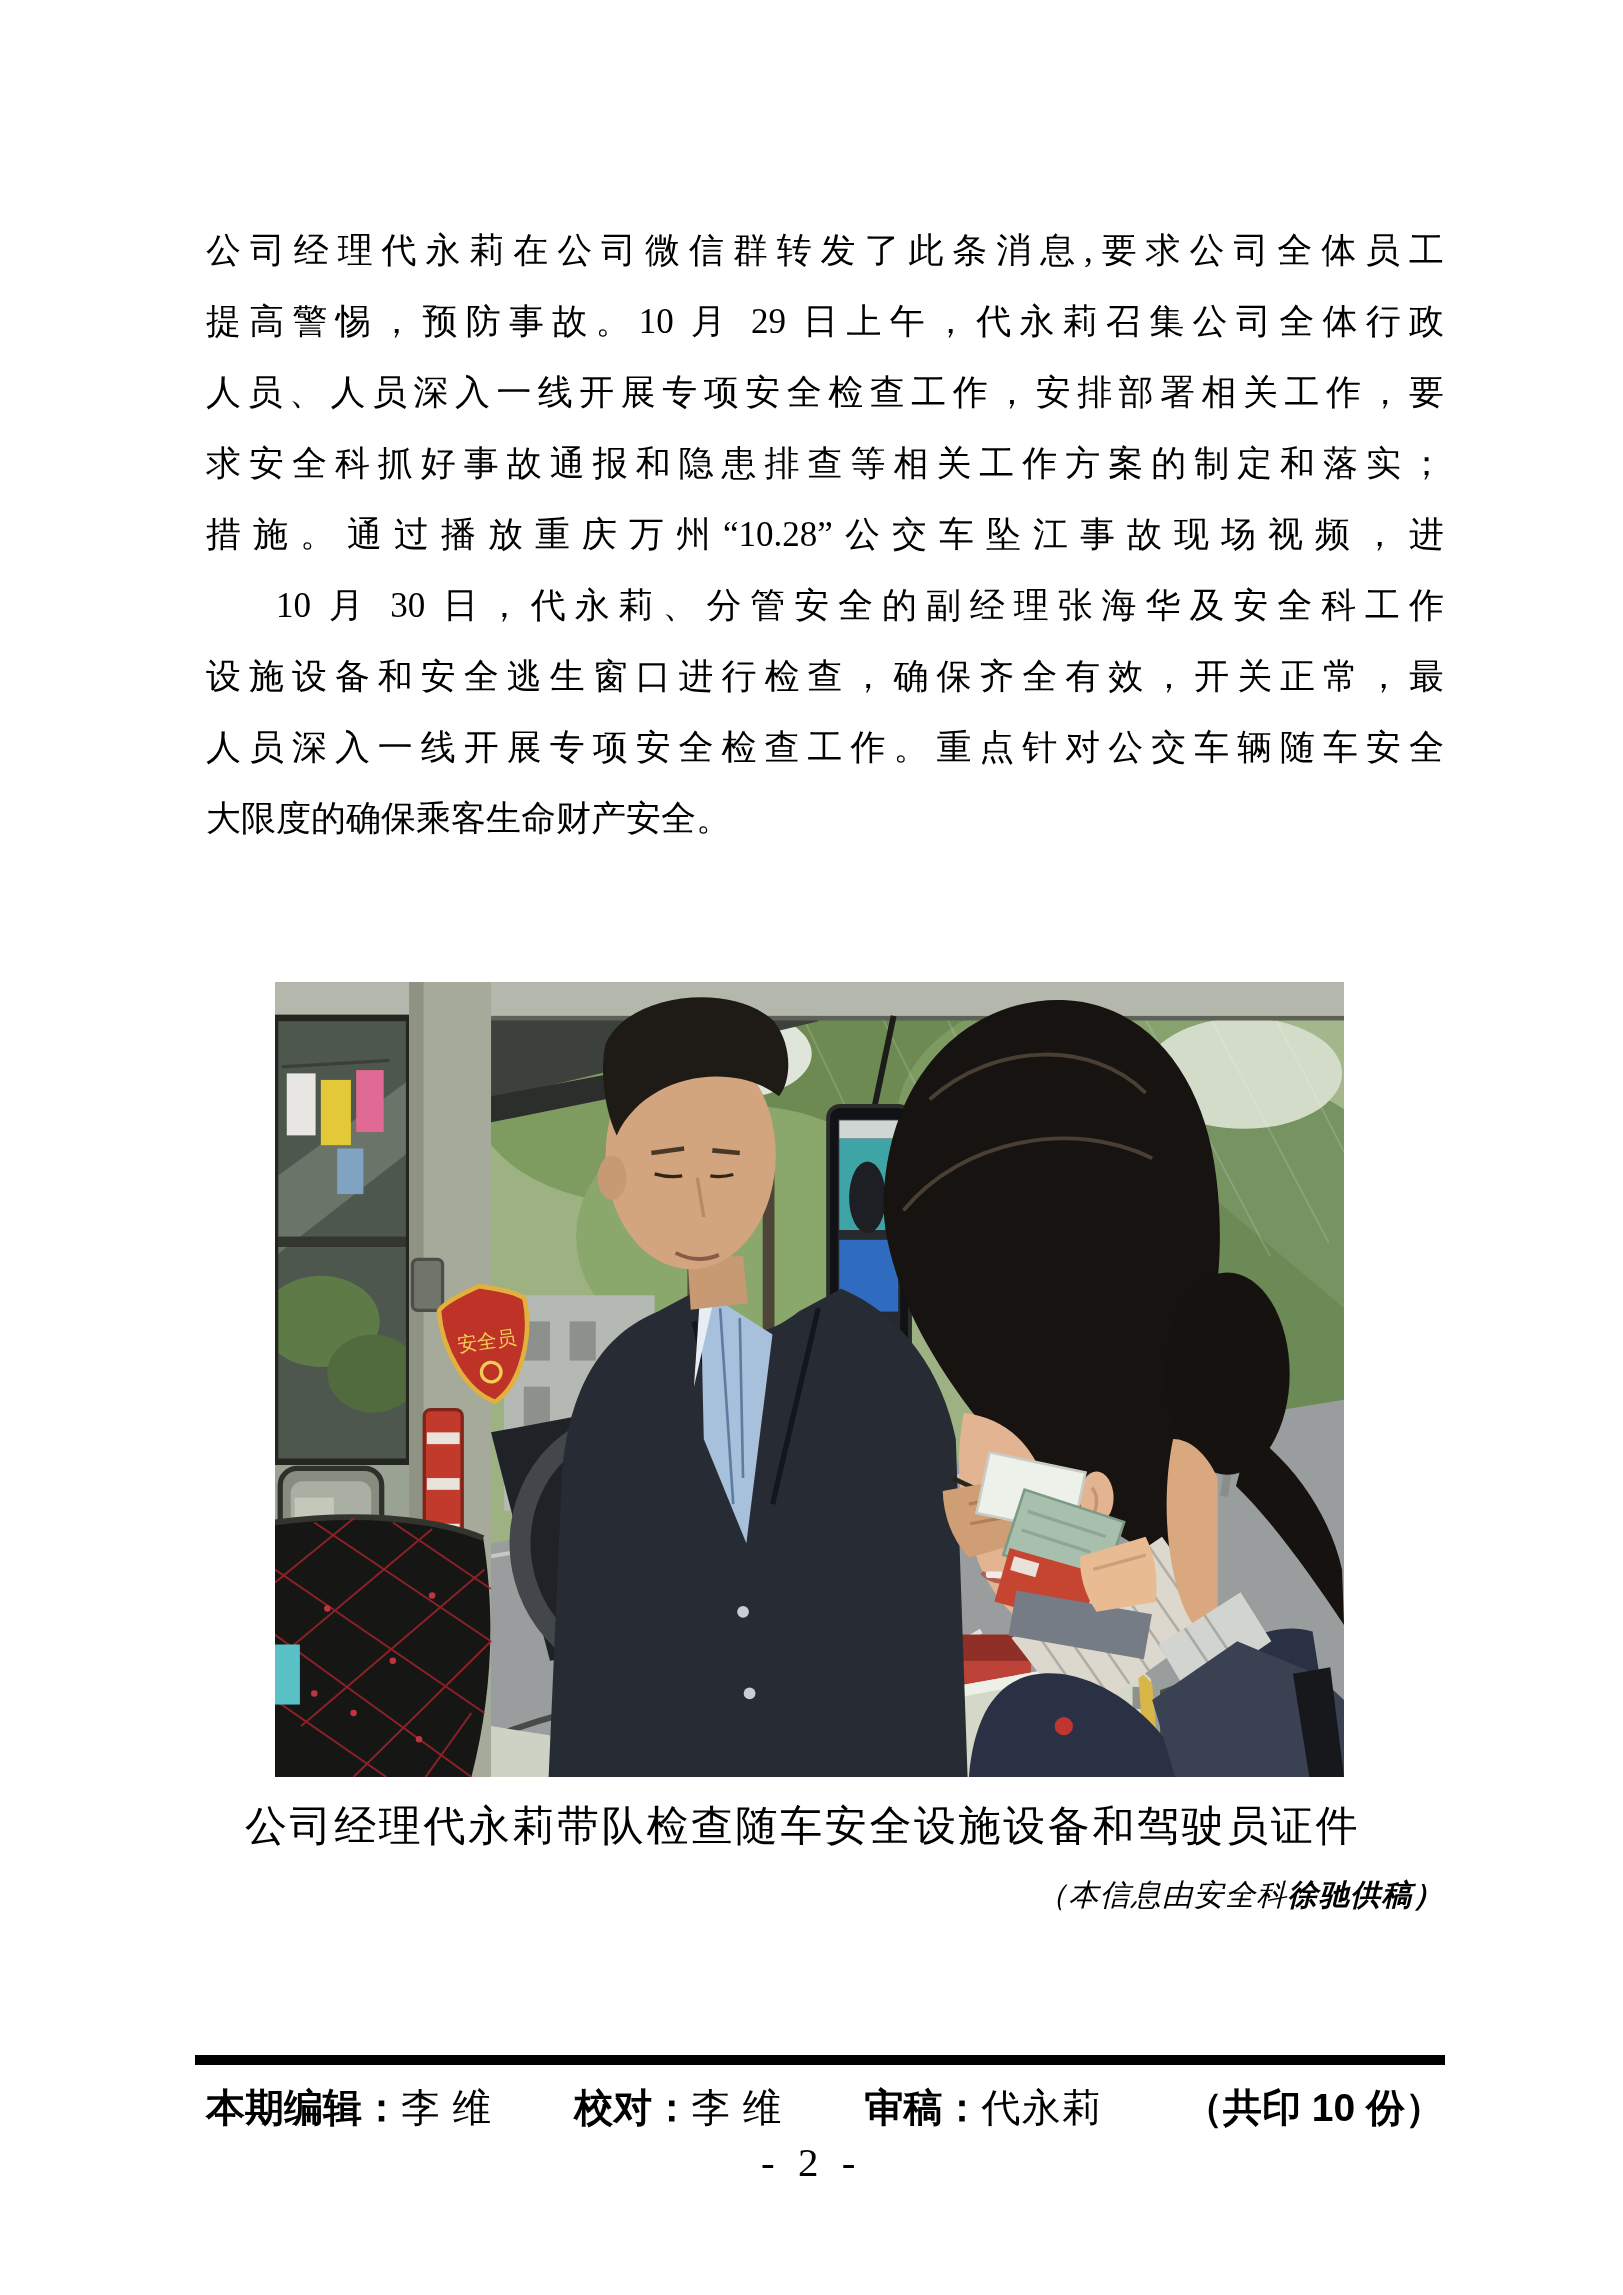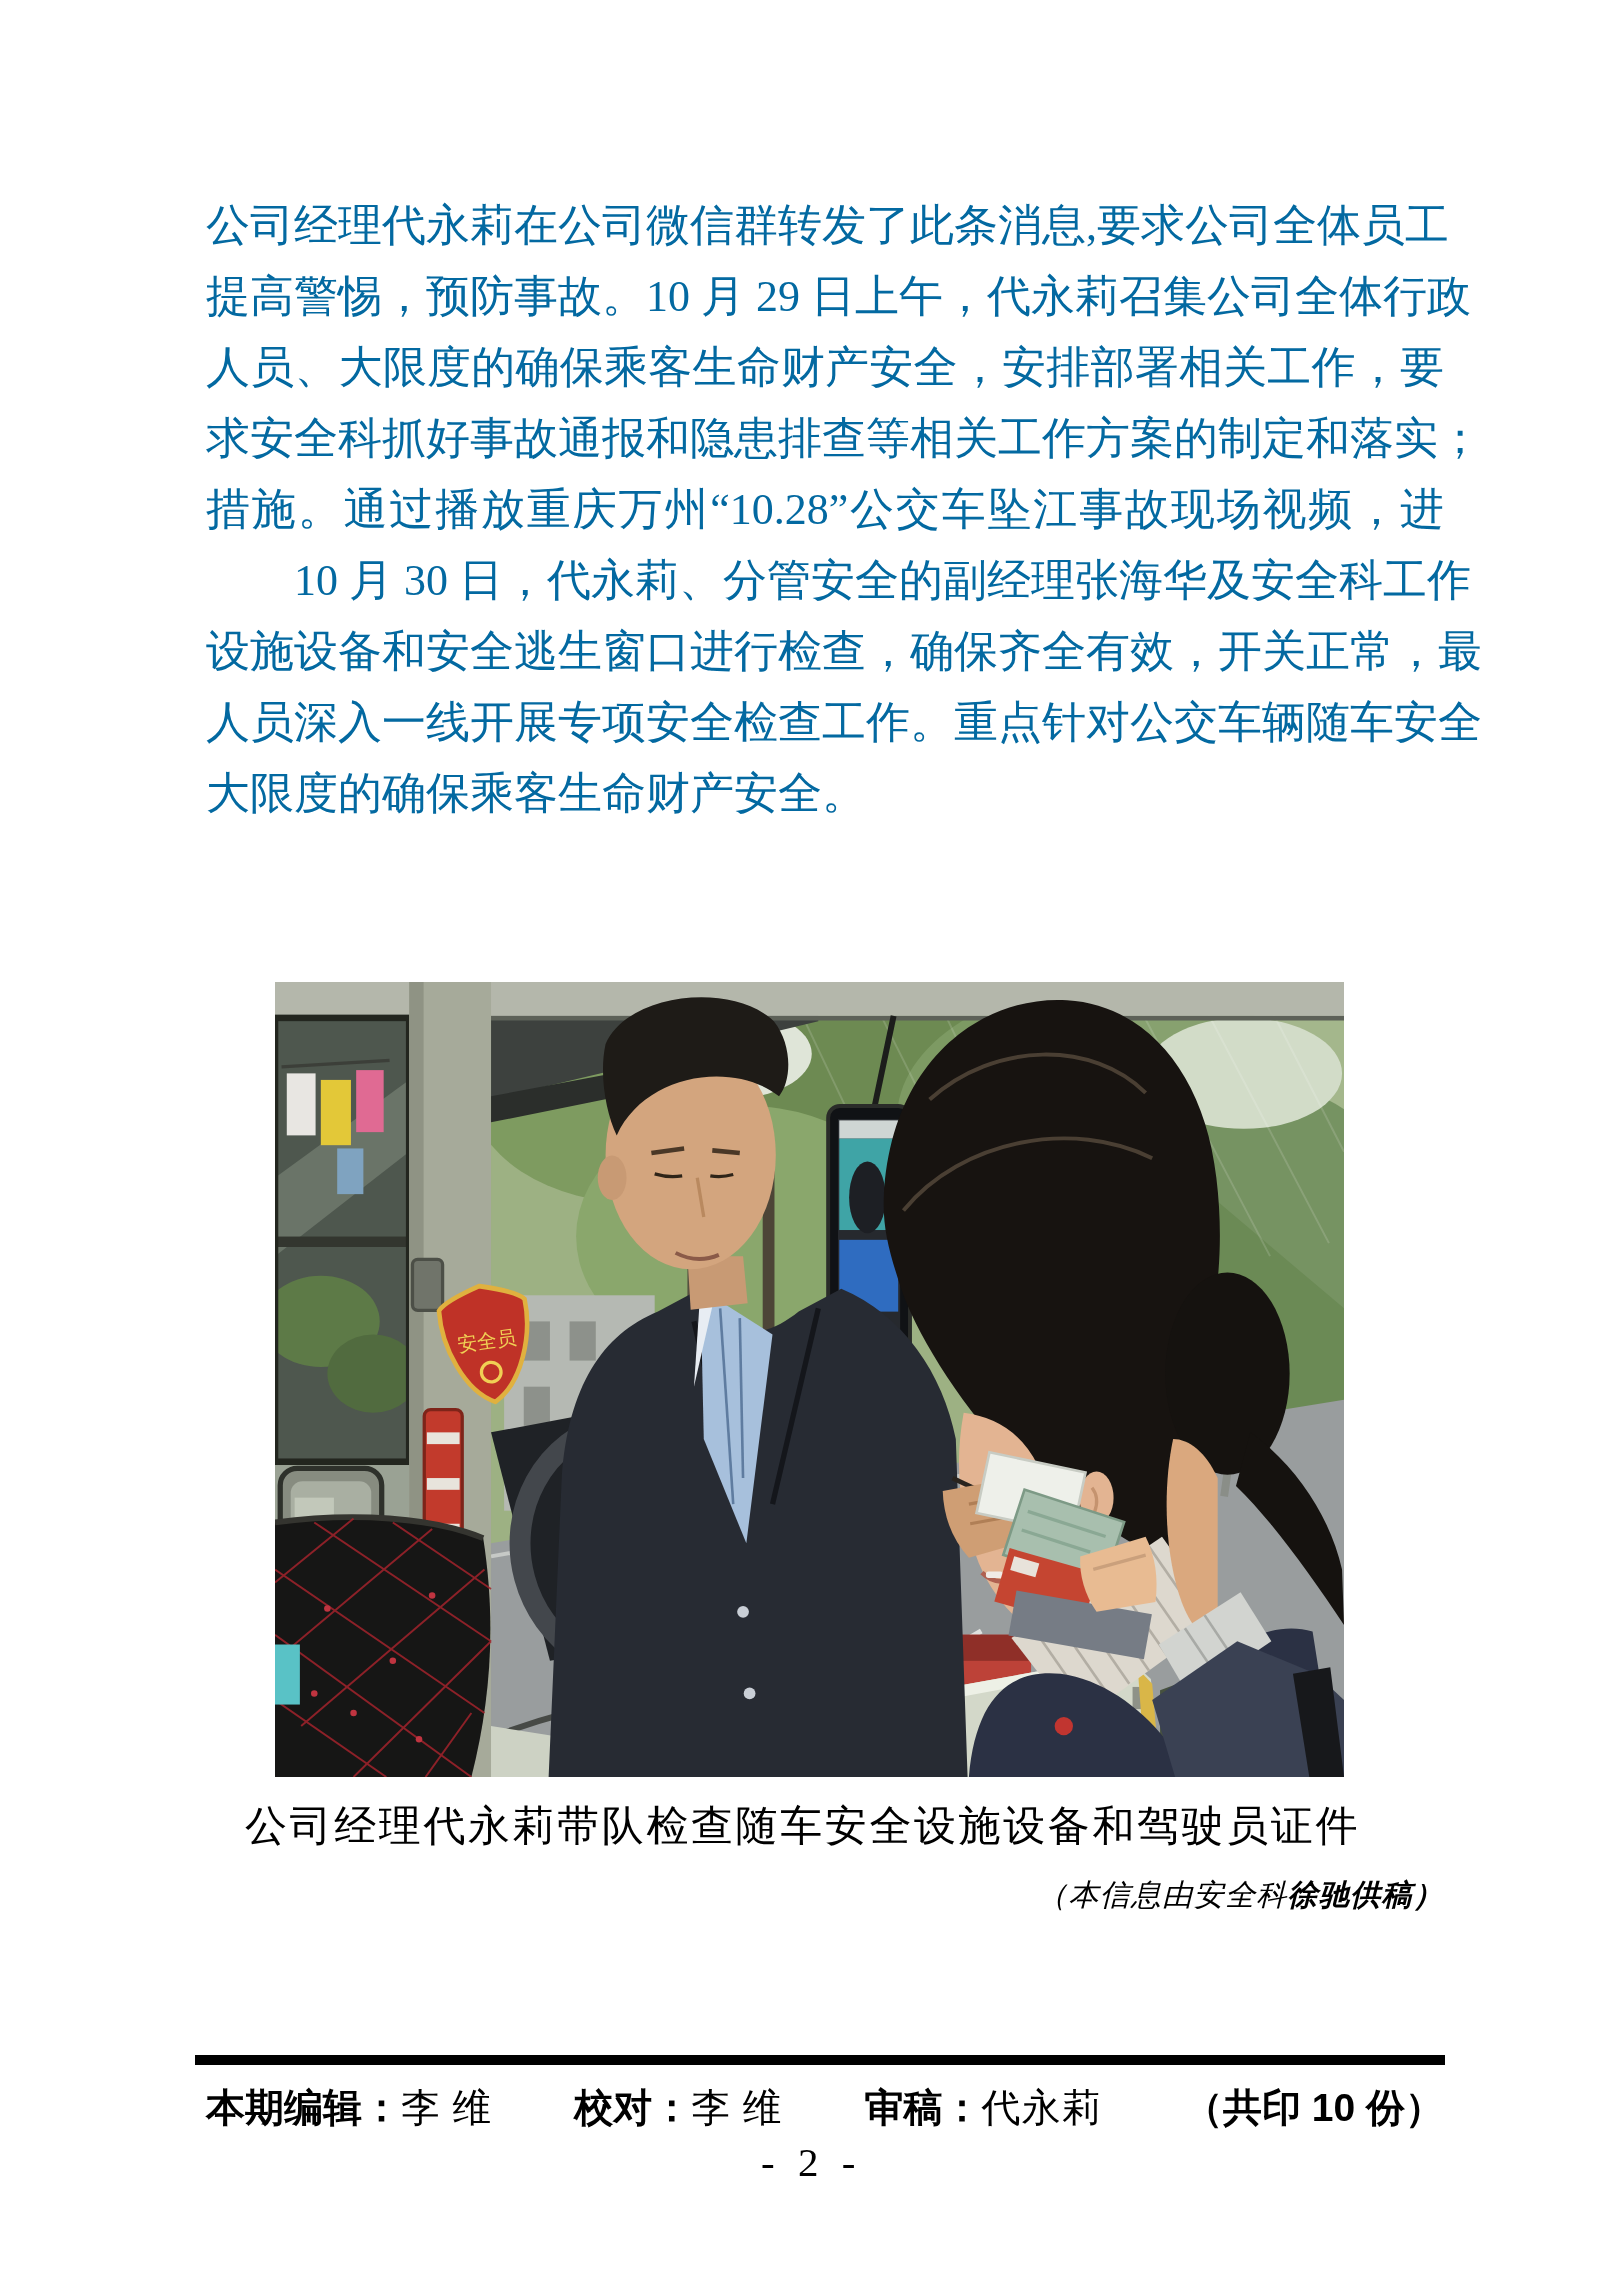--- a/index.html
+++ b/index.html
@@ -2,22 +2,22 @@
 <html style="font-size:10.5px"><head>
 <meta charset="utf-8">
 <style>
   html,body{margin:0;padding:0;}
   body{
     width:1623px;height:2295px;position:relative;background:#ffffff;
     font-family:"Liberation Serif","DejaVu Serif",serif;color:#000;
     overflow:hidden;
   }
   .bodytext{
-    position:absolute;left:206px;top:190px;width:1238px;
-    font-size:44px;line-height:71px;color:#0369a1;
+    position:absolute;left:206px;top:215px;width:1238px;
+    font-size:35px;line-height:71px;color:#000000;
   }
   .bl{width:100%;height:71px;white-space:nowrap;text-align:justify;text-align-last:justify;}
   .bl.end{text-align-last:left;}
   .bl.indent{text-indent:2em;}
   .figure{
     position:absolute;left:275px;top:982px;width:1069px;height:795px;
     background:#9aa294;overflow:hidden;
   }
   .figure svg{display:block;width:100%;height:100%;}
   .caption{
@@ -45,21 +45,21 @@
     position:absolute;left:0;top:2138px;width:1623px;text-align:center;
     font-size:41px;letter-spacing:6.5px;
   }
 </style>
 </head>
 <body>
 
 <div class="bodytext">
   <div class="bl">公司经理代永莉在公司微信群转发了此条消息,要求公司全体员工</div>
   <div class="bl">提高警惕，预防事故。10 月 29 日上午，代永莉召集公司全体行政</div>
-  <div class="bl">人员、大限度的确保乘客生命财产安全，安排部署相关工作，要</div>
+  <div class="bl">人员、人员深入一线开展专项安全检查工作，安排部署相关工作，要</div>
   <div class="bl">求安全科抓好事故通报和隐患排查等相关工作方案的制定和落实；</div>
   <div class="bl">措施。通过播放重庆万州“10.28”公交车坠江事故现场视频，进</div>
   <div class="bl indent">10 月 30 日，代永莉、分管安全的副经理张海华及安全科工作</div>
   <div class="bl">设施设备和安全逃生窗口进行检查，确保齐全有效，开关正常，最</div>
   <div class="bl">人员深入一线开展专项安全检查工作。重点针对公交车辆随车安全</div>
   <div class="bl end">大限度的确保乘客生命财产安全。</div>
 </div>
 
 <div class="figure">
 <svg viewBox="0 0 1633 1218" preserveAspectRatio="none">

